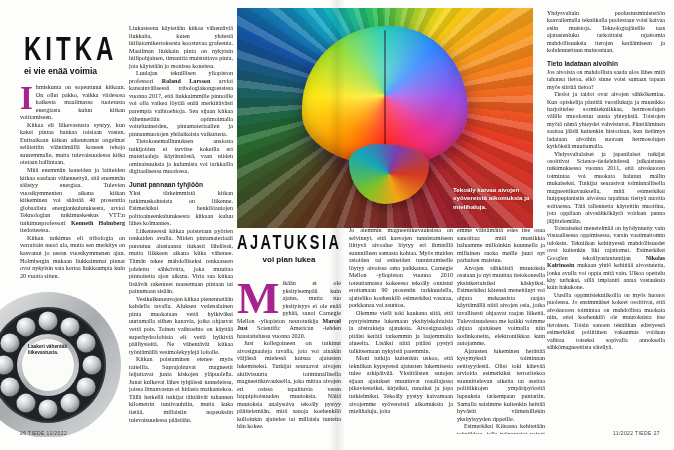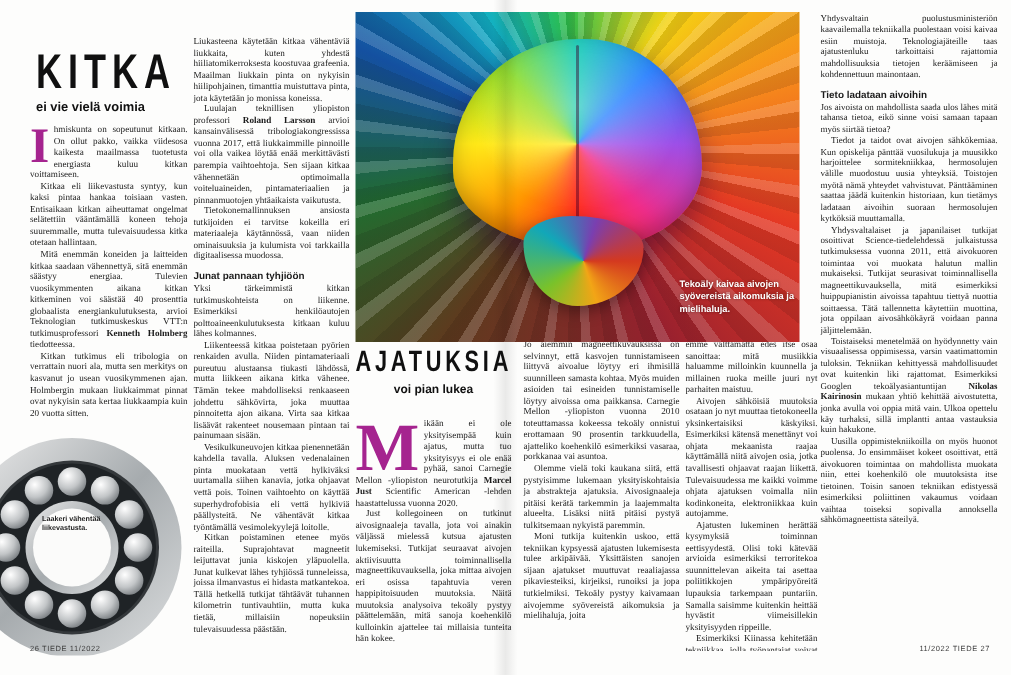--- a/index.html
+++ b/index.html
@@ -69,21 +69,21 @@
   .footer-right{right:14px;}
 </style>
 </head>
 <body>
 
 <div class="spread">
   <div class="gutter"></div>
 
   <header class="kitka-head">
     <h1><span class="condensed">KITKA</span></h1>
-    <p class="kitka-sub">ei vie vielä voimia</p>
+    <p class="kitka-sub">ei vie enää voimia</p>
   </header>
   <div class="col col-1">
       <p class="noindent"><span class="dropcap dc-i">I</span>hmiskunta on sopeutunut kitkaan. On ollut pakko, vaikka viidesosa kaikesta maailmassa tuotetusta energiasta kuluu kitkan voittamiseen.</p>
       <p>Kitkaa eli liikevastusta syntyy, kun kaksi pintaa hankaa toisiaan vasten. Entisaikaan kitkan aiheuttamat ongelmat selätettiin vääntämällä koneen tehoja suuremmalle, mutta tulevaisuudessa kitka otetaan hallintaan.</p>
       <p>Mitä enemmän koneiden ja laitteiden kitkaa saadaan vähennettyä, sitä enemmän säästyy energiaa. Tulevien vuosikymmenten aikana kitkan kitkeminen voi säästää 40 prosenttia globaalista energiankulutuksesta, arvioi Teknologian tutkimuskeskus VTT:n tutkimusprofessori <b>Kenneth Holmberg</b> tiedotteessa.</p>
       <p>Kitkan tutkimus eli tribologia on verrattain nuori ala, mutta sen merkitys on kasvanut jo usean vuosikymmenen ajan. Holmbergin mukaan liukkaimmat pinnat ovat nykyisin sata kertaa liukkaampia kuin 20 vuotta sitten.</p>
     </div>
   <div class="col col-2">
       <p class="noindent">Liukasteena käytetään kitkaa vähentäviä liukkaita, kuten yhdestä hiiliatomikerroksesta koostuvaa grafeenia. Maailman liukkain pinta on nykyisin hiilipohjainen, timanttia muistuttava pinta, jota käytetään jo monissa koneissa.</p>
       <p>Luulajan teknillisen yliopiston professori <b>Roland Larsson</b> arvioi kansainvälisessä tribologiakongressissa vuonna 2017, että liukkaimmille pinnoille voi olla vaikea löytää enää merkittävästi parempia vaihtoehtoja. Sen sijaan kitkaa vähennetään optimoimalla voiteluaineiden, pintamateriaalien ja pinnanmuotojen yhtäaikaista vaikutusta.</p>

